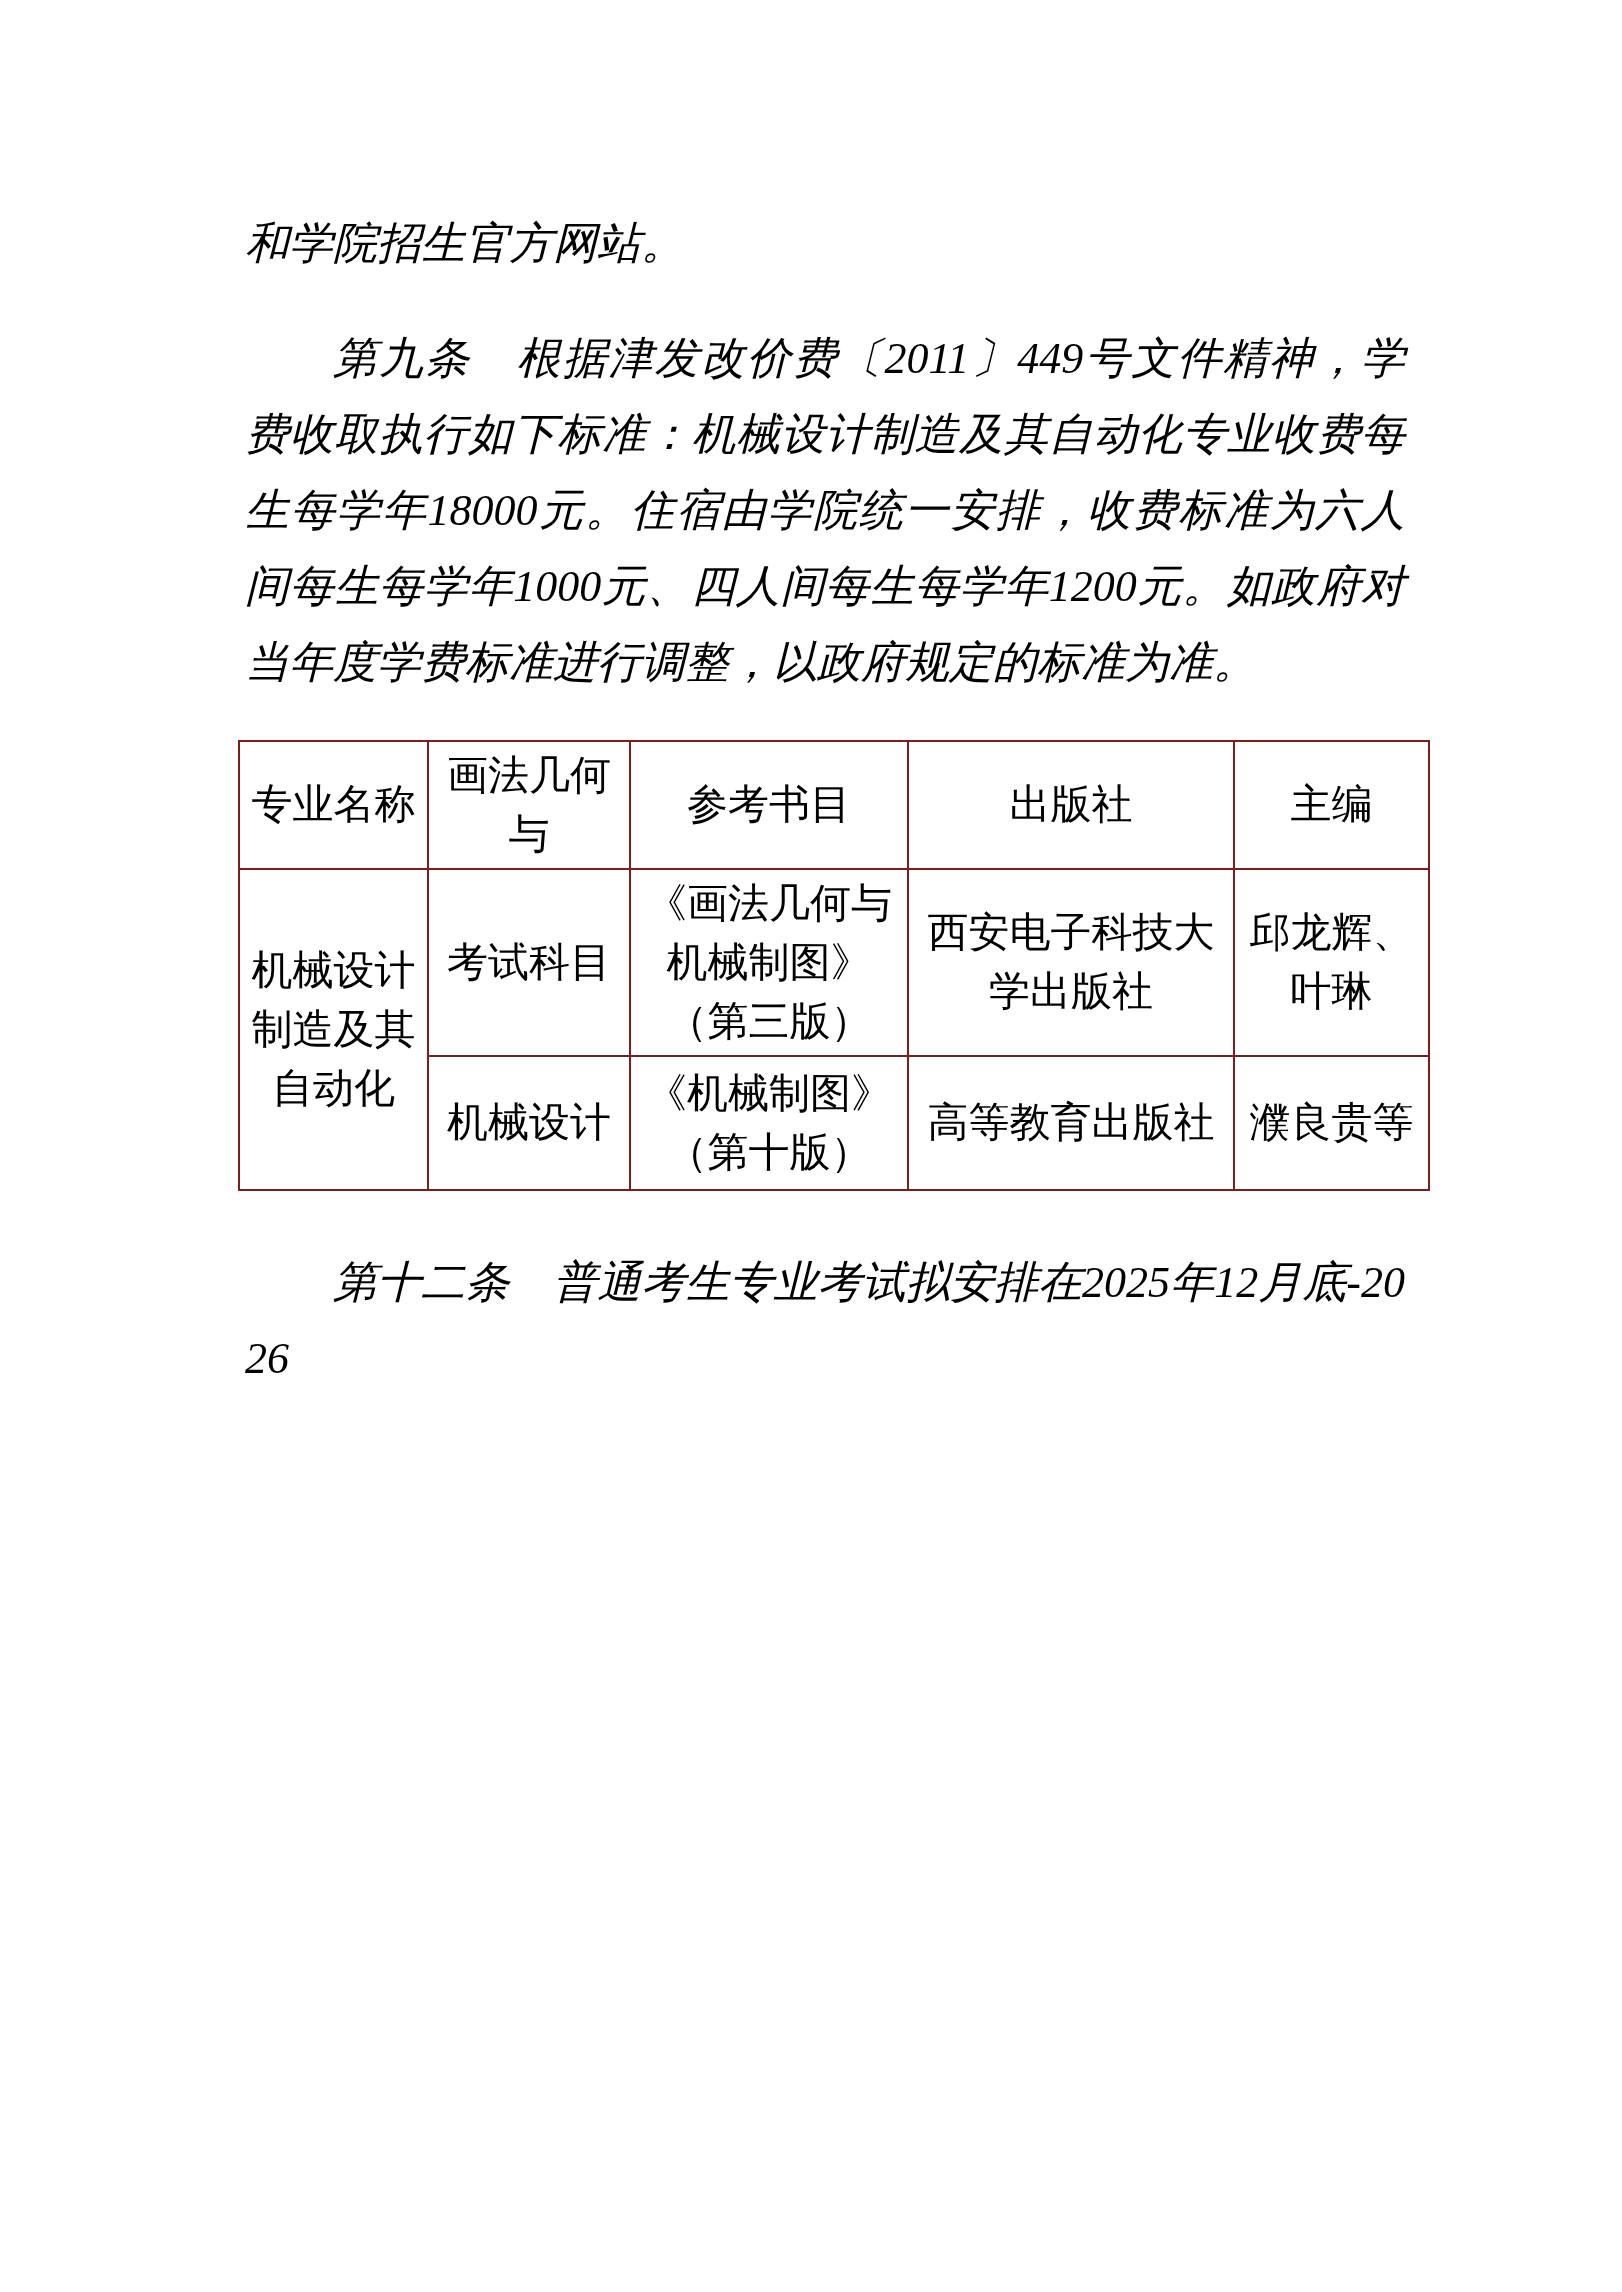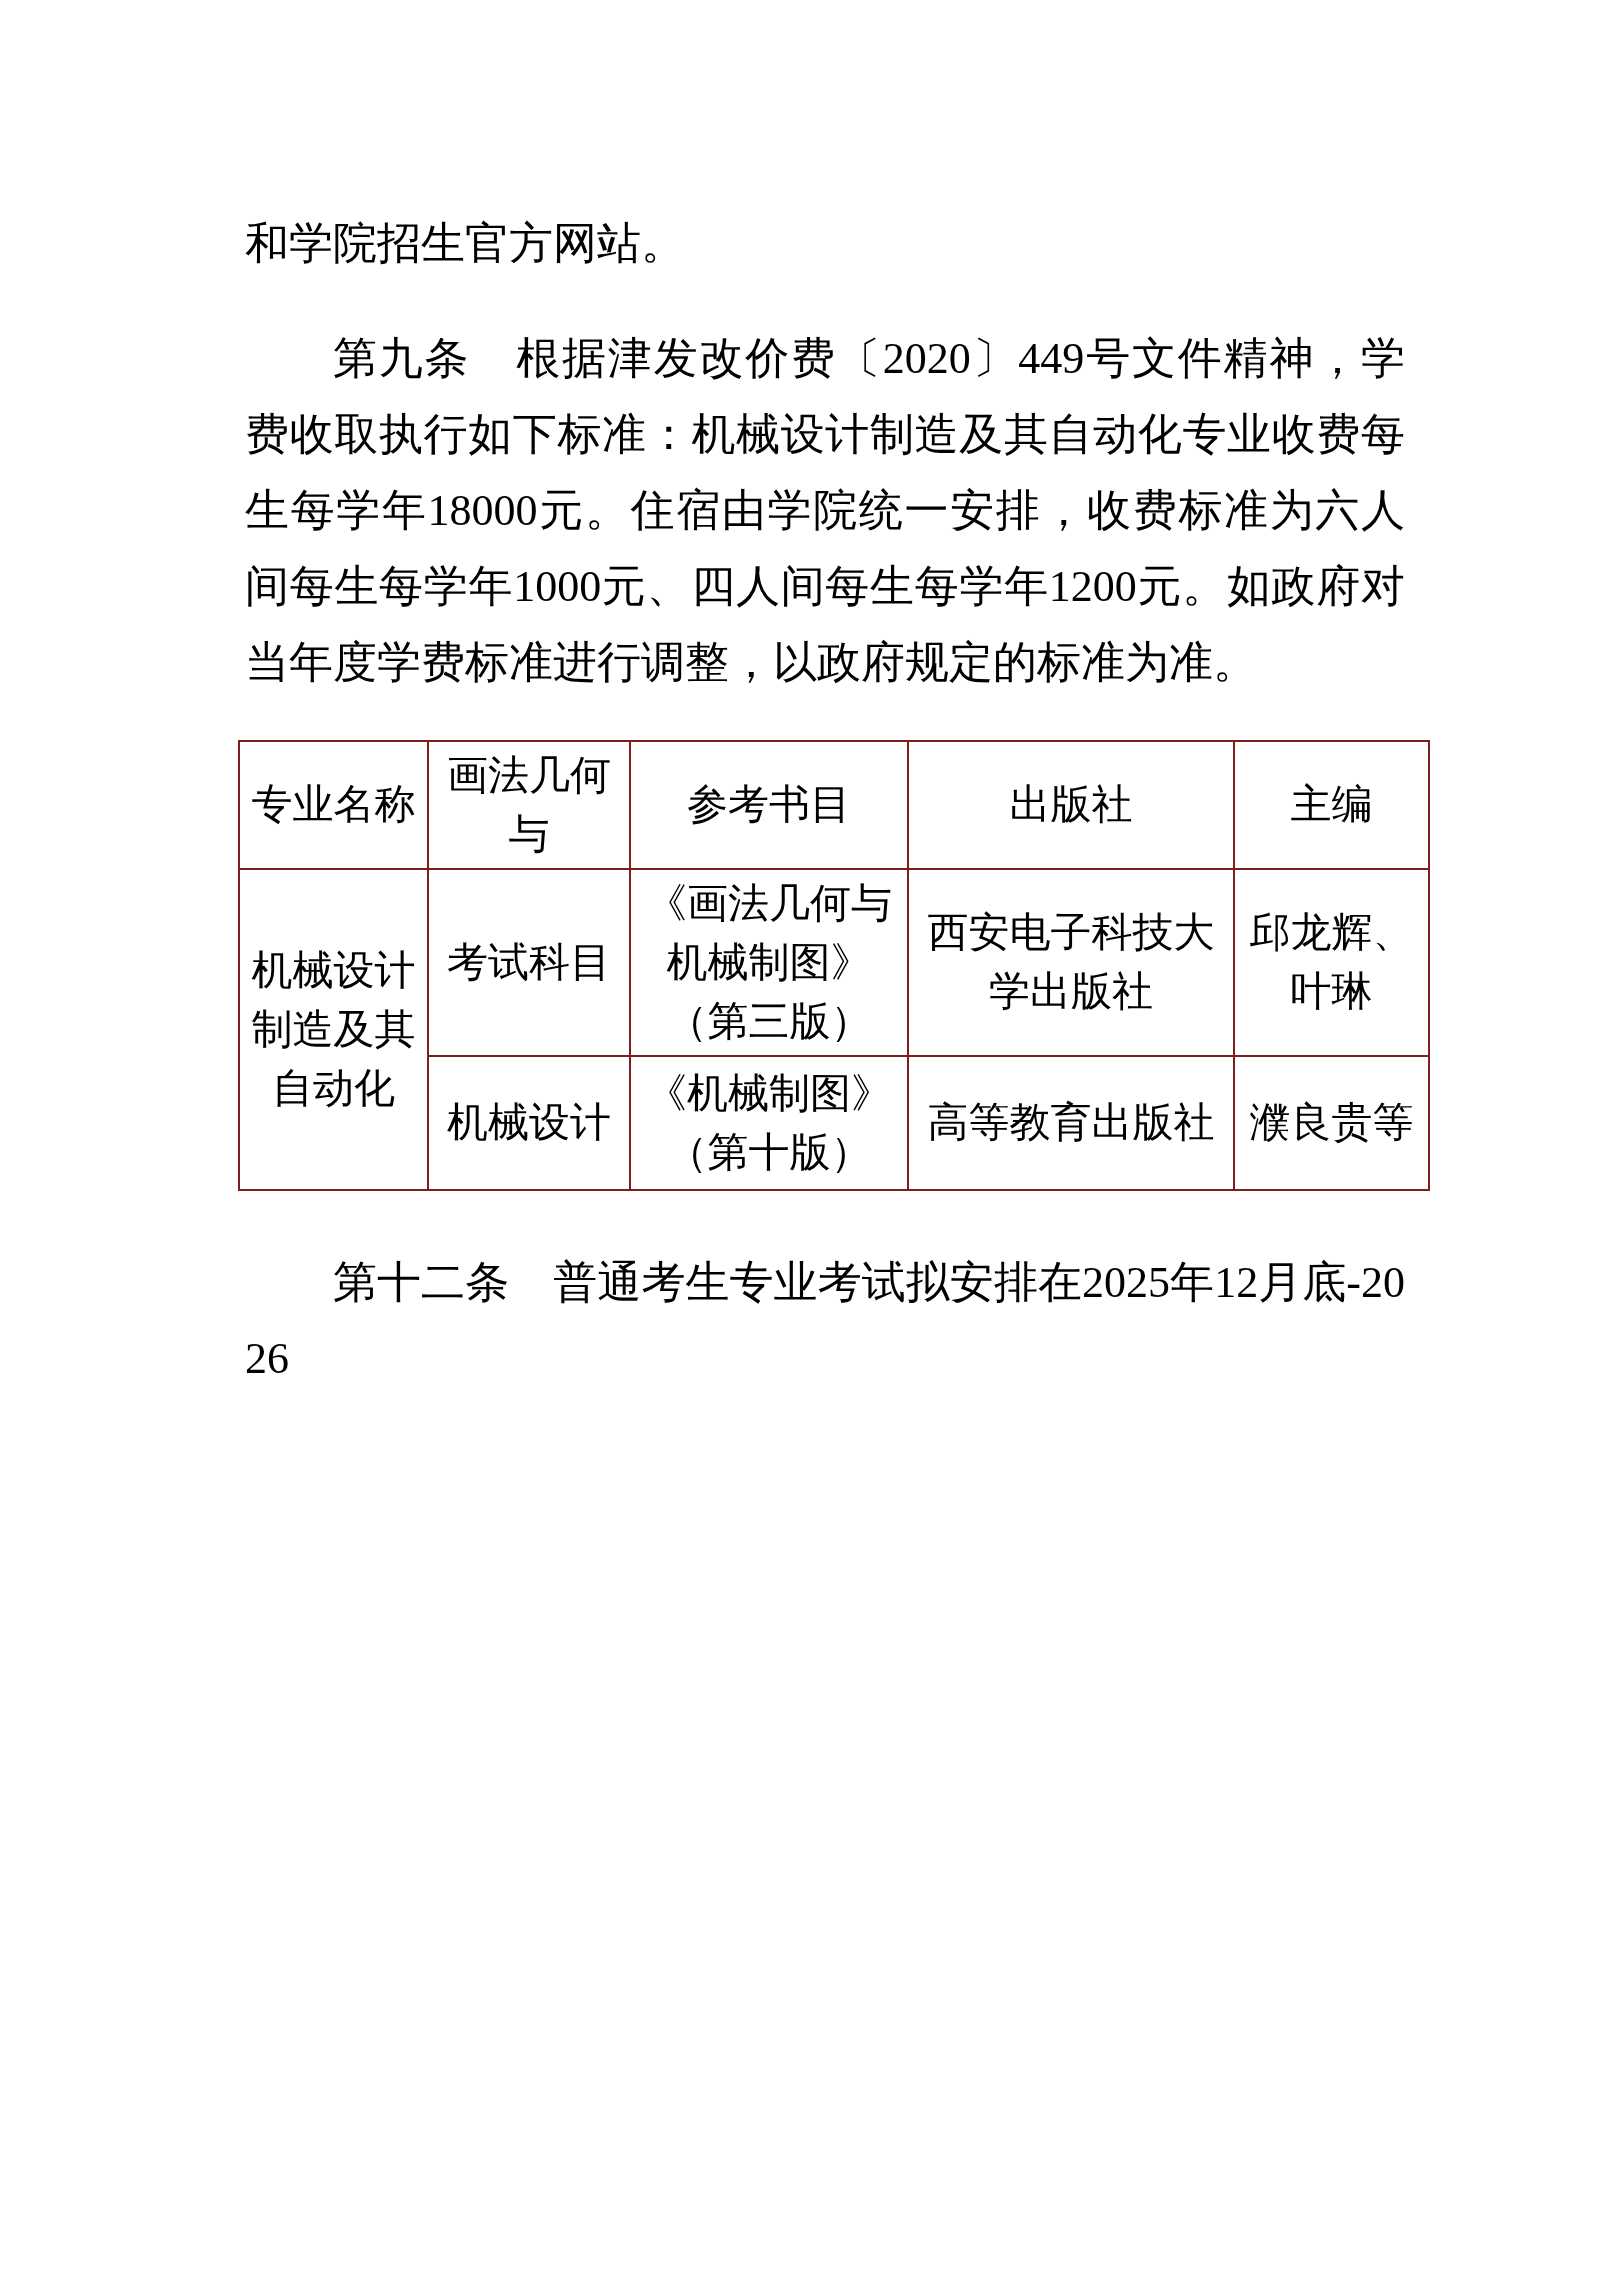--- a/index.html
+++ b/index.html
@@ -20,20 +20,21 @@
     height: 2293px;
     padding: 206px 201px 0 245px;
   }
   .para {
     font-size: 44px;
     line-height: 76px;
     text-align: justify;
     text-indent: 88px;
     margin: 0 16px 39px 0;
     word-break: break-all;
+    font-style: italic;
   }
   .para.no-indent {
     text-indent: 0;
   }
   .chapter-heading {
     font-size: 44px;
     line-height: 76px;
     font-weight: normal;
     text-align: center;
     margin: 0 0 39px 0;
@@ -65,21 +66,21 @@
     margin-bottom: 0;
   }
 </style>
 </head>
 <body>
 
 <div class="page">
 
   <p class="para no-indent">和学院招生官方网站。</p>
 
-  <p class="para">第九条　根据津发改价费〔2020〕449号文件精神，学费收取执行如下标准：机械设计制造及其自动化专业收费每生每学年18000元。住宿由学院统一安排，收费标准为六人间每生每学年1000元、四人间每生每学年1200元。如政府对当年度学费标准进行调整，以政府规定的标准为准。</p>
+  <p class="para">第九条　根据津发改价费〔2011〕449号文件精神，学费收取执行如下标准：机械设计制造及其自动化专业收费每生每学年18000元。住宿由学院统一安排，收费标准为六人间每生每学年1000元、四人间每生每学年1200元。如政府对当年度学费标准进行调整，以政府规定的标准为准。</p>
 
 
 
 
   <table class="ref-table">
     <colgroup>
       <col style="width:189px">
       <col style="width:202px">
       <col style="width:278px">
       <col style="width:326px">

